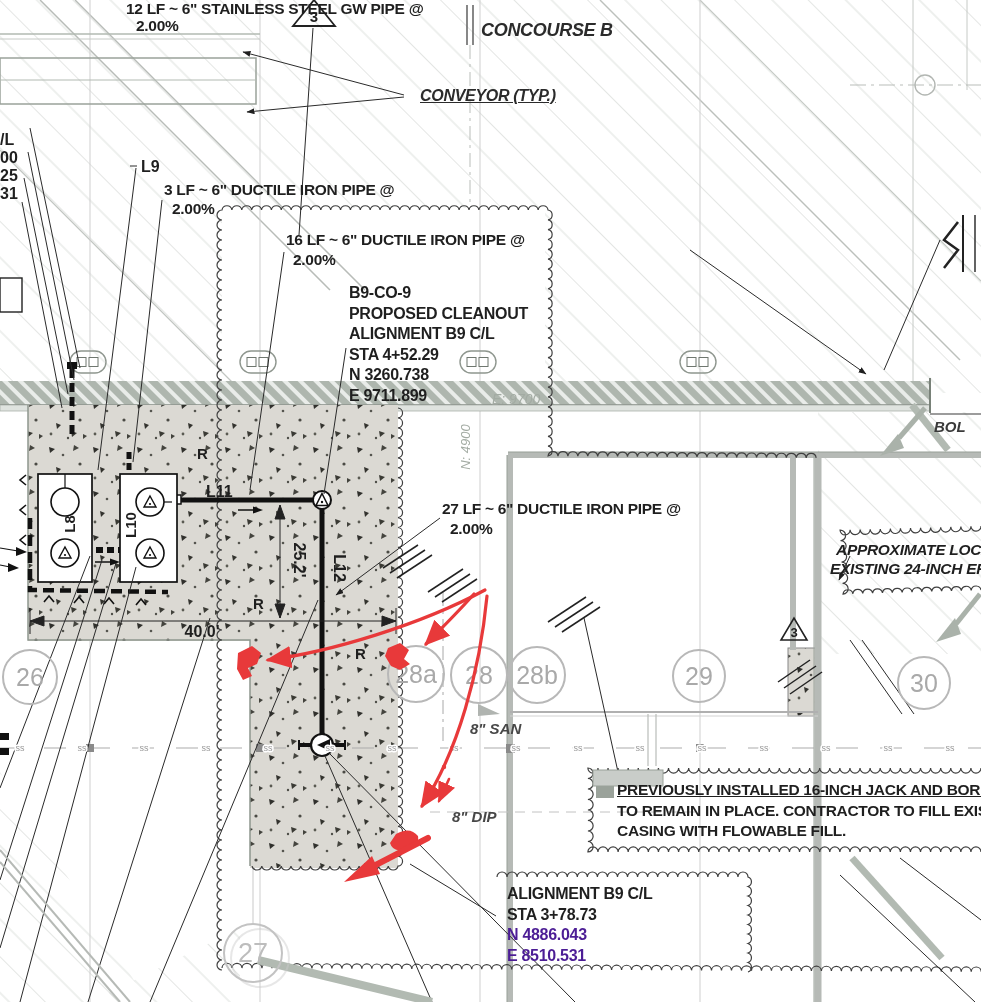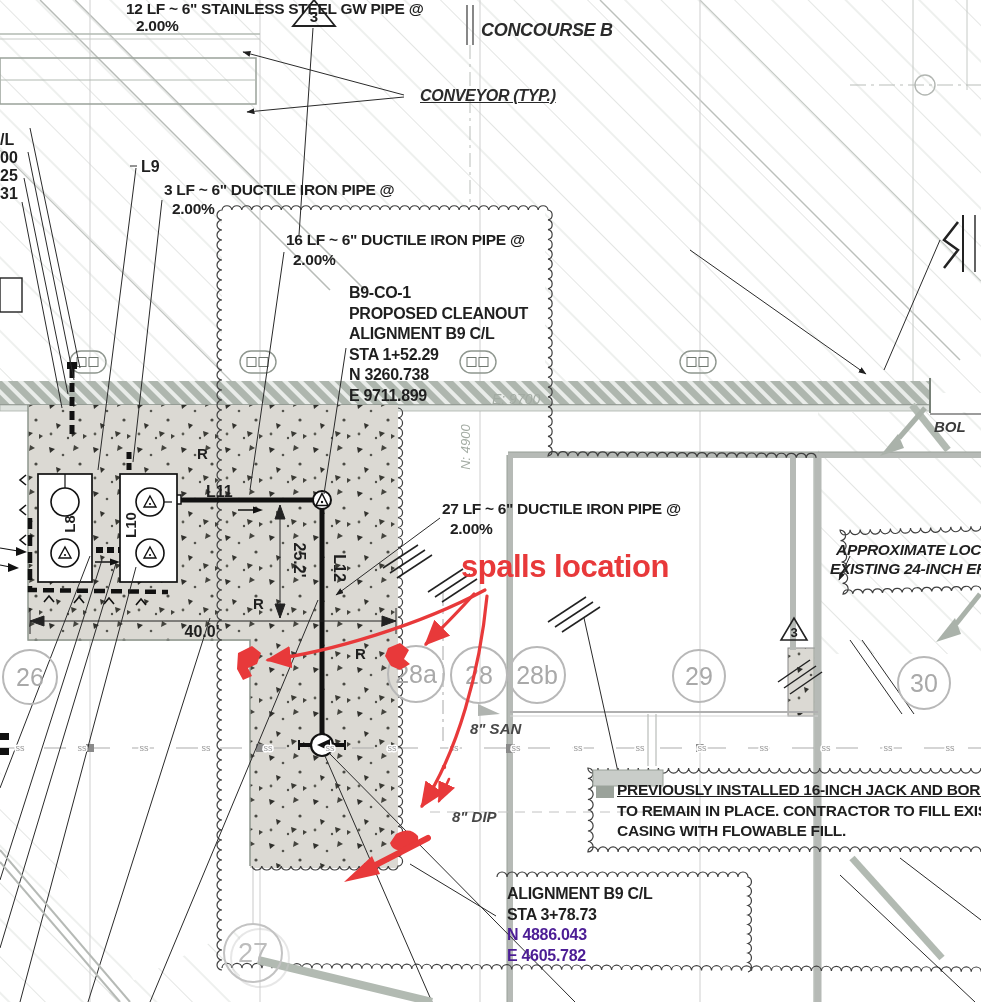--- a/index.html
+++ b/index.html
@@ -388,41 +388,40 @@
 <div class="t it" style="left:481px;top:20px;font-size:18px">CONCOURSE B</div>
 <div class="t it u" style="left:420px;top:87px;font-size:16px">CONVEYOR (TYP.)</div>
 
 <div class="t" style="left:164px;top:181px">3 LF ~ 6"  DUCTILE IRON PIPE @</div>
 <div class="t" style="left:172px;top:200px">2.00%</div>
 
 <div class="t" style="left:286px;top:231px">16 LF ~ 6"  DUCTILE IRON PIPE @</div>
 <div class="t" style="left:293px;top:251px">2.00%</div>
 
 <div class="t block" style="left:349px;top:283px;font-size:16px">
-  <div>B9-CO-1</div>
+  <div>B9-CO-9</div>
   <div>PROPOSED CLEANOUT</div>
   <div>ALIGNMENT B9 C/L</div>
-  <div>STA 1+52.29</div>
+  <div>STA 4+52.29</div>
   <div>N 3260.738</div>
   <div>E 9711.899</div>
 </div>
 
 <div class="t" style="left:442px;top:500px">27 LF ~ 6"  DUCTILE IRON PIPE @</div>
 <div class="t" style="left:450px;top:520px">2.00%</div>
 
-<div class="spalls" style="left:461px;top:549px;color:#e8393a">spalls location</div>
 
 <div class="t itb" style="left:836px;top:541px">APPROXIMATE LOCAT</div>
 <div class="t itb" style="left:830px;top:560px">EXISTING 24-INCH EF</div>
 
 <div class="t block" style="left:617px;top:780px">
   <div class="u">PREVIOUSLY INSTALLED 16-INCH JACK AND BORE C</div>
   <div>TO REMAIN IN PLACE. CONTRACTOR TO FILL EXISTI</div>
   <div>CASING WITH FLOWABLE FILL.</div>
 </div>
 
 <div class="t block" style="left:507px;top:884px;font-size:16px">
   <div>ALIGNMENT B9 C/L</div>
   <div>STA 3+78.73</div>
   <div class="grayline">N 4886.043</div>
-  <div class="grayline">E 4605.782</div>
+  <div class="grayline">E 8510.531</div>
 </div>
 </div>
 
 </body></html>

